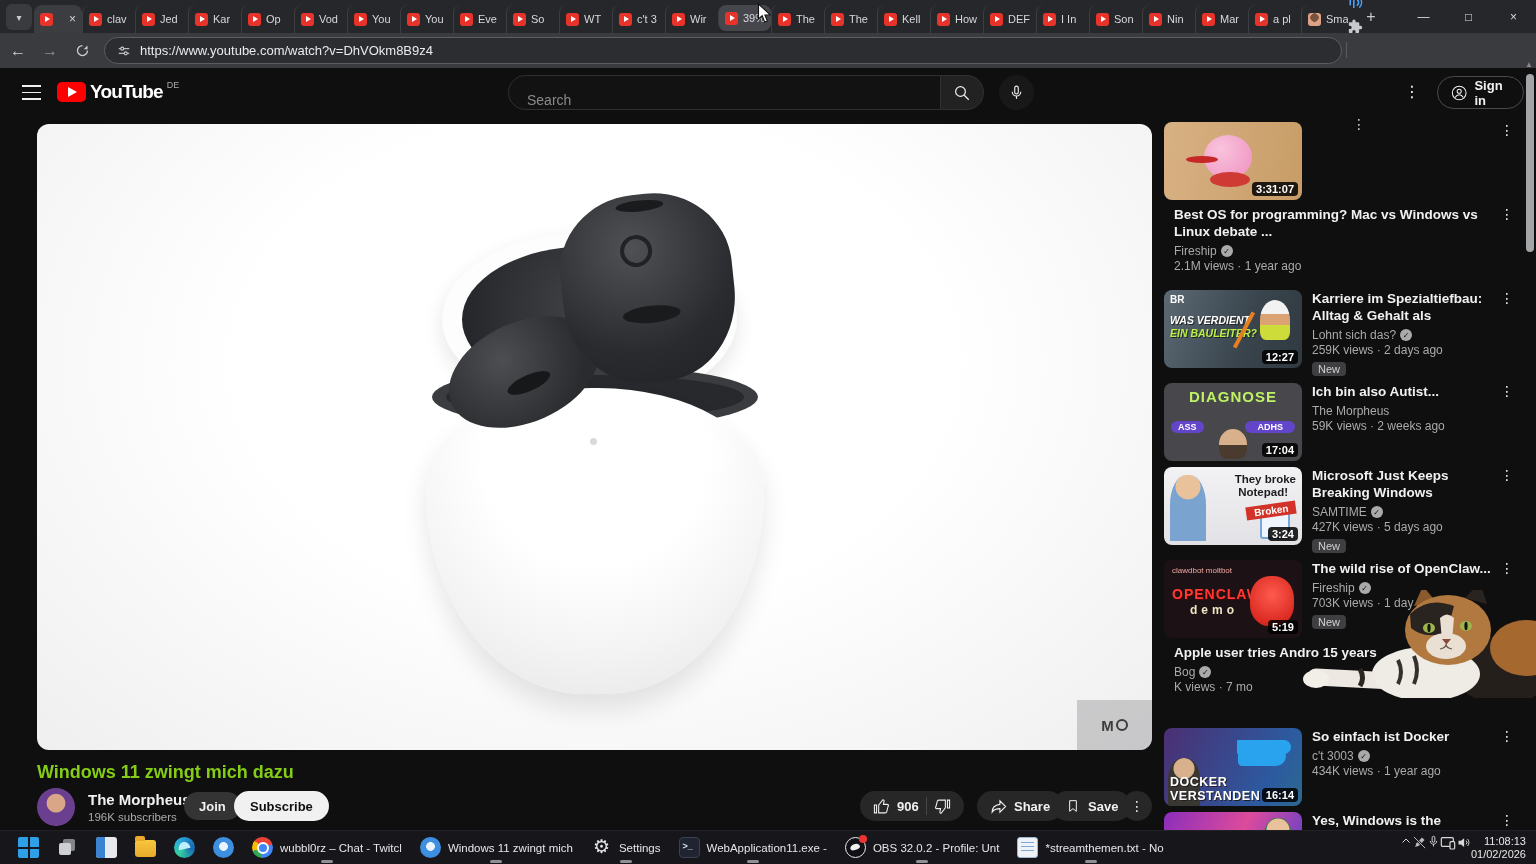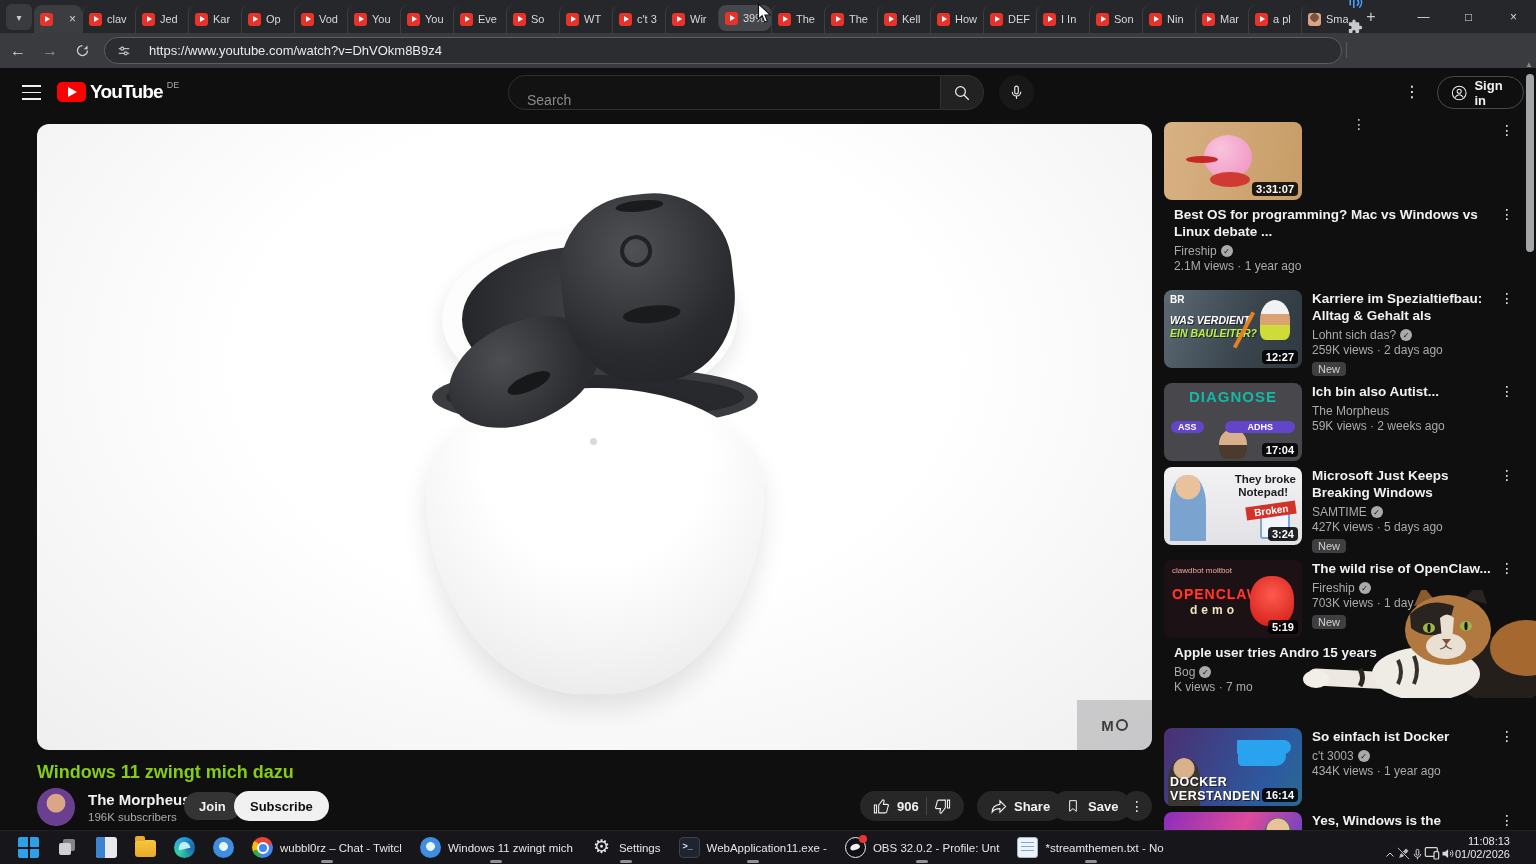--- a/index.html
+++ b/index.html
@@ -25,21 +25,21 @@
   .tab-close{margin-left:auto;color:#cfd1d4;font-size:12px;}
   .new-tab-btn{width:26px;height:26px;margin:0 0 3px 4px;color:#c8cacd;font-size:16px;display:flex;align-items:center;justify-content:center;border-radius:50%;}
   #win-controls{margin-left:auto;display:flex;height:33px;}
   #win-controls span{width:45px;height:33px;display:flex;align-items:center;justify-content:center;color:#d8d8d8;font-size:12px;}
 
   
   #toolbar{position:absolute;left:0;top:33px;width:1536px;height:35px;background:#3a3b3f;display:flex;align-items:center;}
   .nav-btn{width:28px;height:28px;display:flex;align-items:center;justify-content:center;color:#cfd1d4;font-size:16px;margin-left:4px;}
   .nav-btn.dim{color:#8b8d91;}
   #url-pill{height:27px;flex:0 0 1238px;margin-left:8px;background:#2c2d31;border:1px solid #5c5d61;border-radius:14px;
-    display:flex;align-items:center;padding:0 12px;gap:18px;}
+    display:flex;align-items:center;padding:0 12px;gap:9px;}
   #url-text{color:#e8eaed;font-size:13px;}
   .tb-right{display:flex;align-items:flex-start;gap:7px;margin-left:4px;flex-direction:column;}
   .ext-red{width:17px;height:17px;border-radius:4px;background:linear-gradient(135deg,#e8453c,#b3241c);position:relative;}
   .ext-badge{position:absolute;right:-4px;bottom:-5px;background:#2b2b2b;color:#fff;font-size:8px;font-weight:bold;
     padding:0 2px;border-radius:2px;}
   .tb-sep{width:1px;height:16px;background:#5a5b5f;}
   .tb-kebab{color:#cfd1d4;font-size:14px;padding:0 6px;}
 
   
   #yt-header{position:absolute;left:0;top:68px;width:1524px;height:50px;background:#0f0f0f;}
@@ -143,23 +143,23 @@
   .art-br .thumb{background:linear-gradient(110deg,#5c6a74,#39444c 60%,#2e3940);}
   .art-br .thumb::before{content:"";position:absolute;right:12px;top:10px;width:30px;height:40px;border-radius:50% 50% 20% 20%;
     background:linear-gradient(#f2f2f2 34%,#dba374 35% 62%,#cddc39 63%);}
   .art-br .thumb::after{content:"";position:absolute;left:78px;top:20px;width:4px;height:40px;background:#e67e22;transform:rotate(28deg);}
   .art-br .t3{left:6px;top:4px;font-size:10px;color:#fff;}
   .art-br .t1{left:6px;top:24px;font-size:10.5px;color:#fff;font-style:italic;text-shadow:1px 1px 0 #222;}
   .art-br .t2{left:6px;top:37px;font-size:10.5px;color:#b9f04a;font-style:italic;text-shadow:1px 1px 0 #222;}
   .art-diagnose .thumb{background:#48484c;}
   .art-diagnose .thumb::before{content:"";position:absolute;left:50%;margin-left:-14px;bottom:2px;width:28px;height:30px;
     border-radius:50% 50% 30% 30%;background:linear-gradient(#d9b08c 52%,#4a3b2e 53%);}
-  .art-diagnose .t1{left:0;right:0;top:5px;text-align:center;color:#14b8a6;font-size:15px;letter-spacing:1px;}
+  .art-diagnose .t1{left:0;right:0;top:5px;text-align:center;color:#bef264;font-size:15px;letter-spacing:1px;}
   .art-diagnose .t2{left:7px;top:38px;font-size:9px;color:#fff;background:#6245c9;padding:1px 7px;border-radius:9px;}
-  .art-diagnose .t3{right:7px;top:38px;font-size:9px;color:#fff;background:#6245c9;padding:1px 22px;border-radius:9px;}
+  .art-diagnose .t3{right:7px;top:38px;font-size:9px;color:#fff;background:#6245c9;padding:1px 12px;border-radius:9px;}
   .art-notepad .thumb{background:linear-gradient(#f2f2f4,#e2e2e6);}
   .art-notepad .thumb::before{content:"";position:absolute;left:6px;top:8px;width:36px;height:66px;border-radius:45% 45% 0 0;
     background:radial-gradient(circle at 50% 18%,#e9c29b 0 12px,#7aa3cf 13px);}
   .art-notepad .thumb::after{content:"";position:absolute;right:12px;bottom:6px;width:26px;height:30px;background:#eef5ff;
     border:2px solid #7aa7d9;border-radius:3px;}
   .art-notepad .t1{right:6px;top:6px;color:#1c1c1c;font-size:11.5px;}
   .art-notepad .t2{right:14px;top:19px;color:#1c1c1c;font-size:11.5px;}
   .art-notepad .t3{right:6px;top:37px;background:#d23228;color:#fff;font-size:10px;transform:rotate(-8deg);padding:1px 8px;z-index:2;}
   .art-openclaw .thumb{background:#1c1216;}
   .art-openclaw .thumb::after{content:"";position:absolute;right:8px;top:16px;width:44px;height:50px;
@@ -220,21 +220,21 @@
     background:#4285f4;border:2px solid #fff;}
   .ic-gear .tb-icon::before{content:"⚙";position:absolute;left:0;right:0;top:-1px;text-align:center;color:#dfe2e6;font-size:19px;line-height:22px;}
   .ic-terminal .tb-icon{background:#1f2430;border:1px solid #3a4150;border-radius:4px;}
   .ic-terminal .tb-icon::before{content:">_";position:absolute;left:3px;top:3px;color:#d6e4f0;font-size:9px;font-weight:bold;}
   .ic-obs .tb-icon{border-radius:50%;background:#101016;border:1.5px solid #ececec;}
   .ic-obs .tb-icon::after{content:"";position:absolute;left:4px;top:6px;width:10px;height:6px;
     border-radius:50%/60% 60% 40% 40%;background:#f0f0f0;transform:rotate(-18deg);}
   .ic-notepad .tb-icon{background:#eef3f8;border:1px solid #9fb6cc;border-radius:3px;}
   .ic-notepad .tb-icon::before{content:"";position:absolute;left:3px;top:4px;right:3px;height:12px;
     background:repeating-linear-gradient(#7fa8d9 0 1.5px,transparent 1.5px 4px);}
-  #tray{margin-left:auto;display:flex;align-items:flex-end;padding-right:26px;}
+  #tray{margin-left:auto;display:flex;align-items:flex-start;padding-right:10px;}
   #tray .tray-ic{display:flex;align-items:center;justify-content:center;}
   #clock{text-align:right;color:#e8e8e8;font-size:11px;line-height:13px;}
 
   
   #cursor{position:absolute;left:757px;top:3px;z-index:100;}
 </style>
 </head>
 <body>
 
 <div id="screen">

